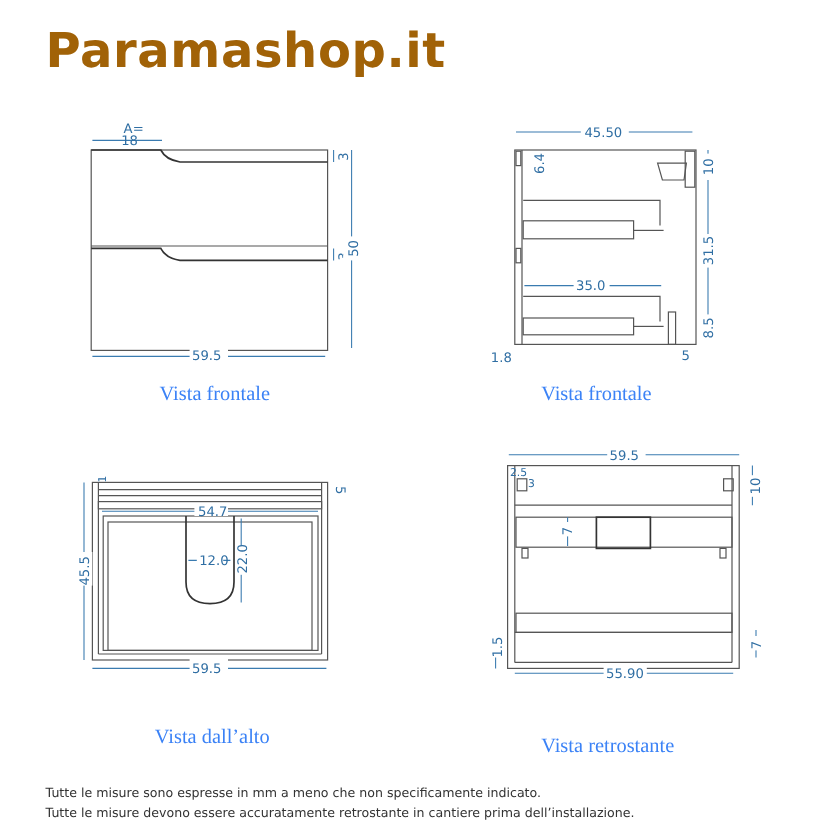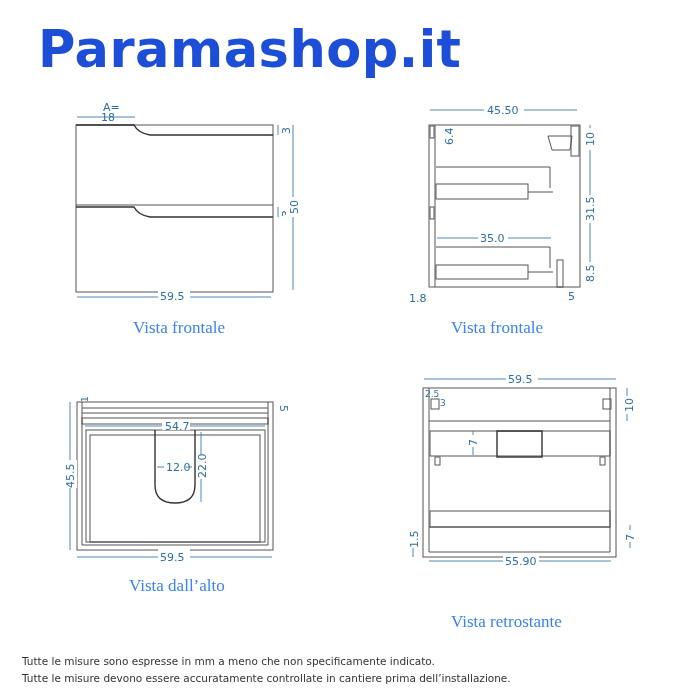--- a/index.html
+++ b/index.html
@@ -1,19 +1,19 @@
 <!DOCTYPE html>
 <html><head>
 <meta charset="utf-8">
 <style>
   html, body { margin:0; padding:0; background:#ffffff; }
   body { width:700px; height:700px; position:relative; overflow:hidden; font-family:"DejaVu Sans", sans-serif; }
-  .brand { position:absolute; left:38px; top:20px; font-family:"DejaVu Sans", sans-serif; font-weight:bold; font-size:51px; color:#1d4ed8; letter-spacing:0.5px; }
+  .brand { position:absolute; left:38px; top:20px; font-family:"DejaVu Sans", sans-serif; font-weight:bold; font-size:40px; color:#a16207; letter-spacing:0.5px; }
   .view-label { position:absolute; font-family:Liberation Serif, serif; font-size:17px; color:#3b82f6; }
-  .note { position:absolute; left:22px; font-family:"DejaVu Sans", sans-serif; font-size:10.5px; color:#333; }
+  .note { position:absolute; left:38px; font-family:"DejaVu Sans", sans-serif; font-size:10.5px; color:#333; }
   svg { position:absolute; left:0; top:0; }
   .ln { stroke:#555; stroke-width:1; fill:none; }
   .lnd { stroke:#333; stroke-width:1.4; fill:none; }
   .dim { stroke:#3a7bb0; stroke-width:0.9; fill:none; }
   .dtxt { fill:#2f6ea3; font-family:"DejaVu Sans", sans-serif; font-size:11px; }
   .dtxs { fill:#2f6ea3; font-family:"DejaVu Sans", sans-serif; font-size:9px; }
 </style>
 </head>
 <body>
 
@@ -134,17 +134,17 @@
     <rect x="624" y="530" width="12" height="12" fill="#fff"></rect>
     <text class="dtxt" transform="translate(634,541) rotate(-90)">7</text>
     <line class="dim" x1="429" y1="561" x2="611" y2="561"></line>
     <rect x="503" y="553" width="36" height="14" fill="#fff"></rect>
     <text class="dtxt" x="505" y="565">55.90</text>
   </g>
 </svg>
 
 <div class="view-label" style="left:133px; top:318px;">Vista frontale</div>
 <div class="view-label" style="left:451px; top:318px;">Vista frontale</div>
-<div class="view-label" style="left:129px; top:576px;">Vista dall’alto</div>
+<div class="view-label" style="left:129px; top:604px;">Vista dall’alto</div>
 <div class="view-label" style="left:451px; top:576px;margin-top:36px;">Vista retrostante</div>
 
 <div class="note" style="top:655px;">Tutte le misure sono espresse in mm a meno che non specificamente indicato.</div>
-<div class="note" style="top:672px;">Tutte le misure devono essere accuratamente controllate in cantiere prima dell’installazione.</div>
+<div class="note" style="top:672px;">Tutte le misure devono essere accuratamente retrostante in cantiere prima dell’installazione.</div>
 
 </body></html>

